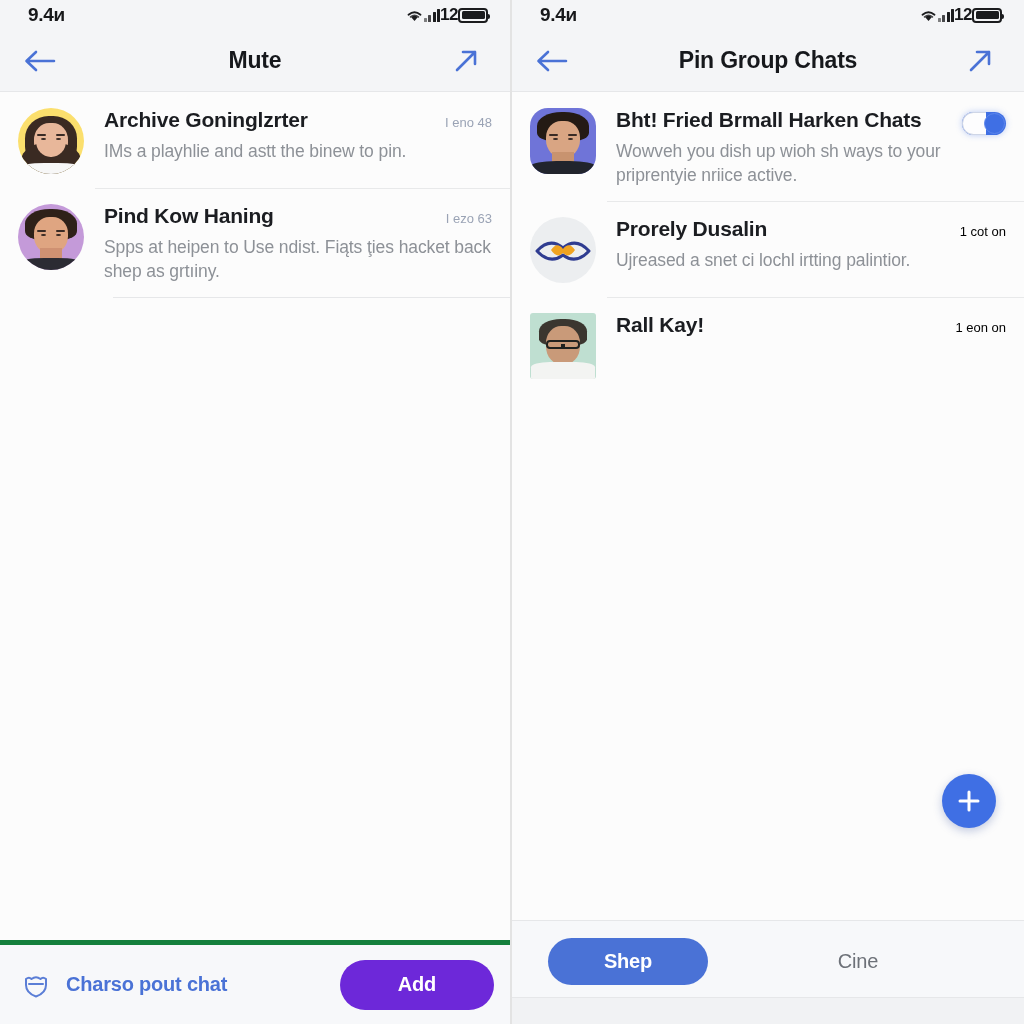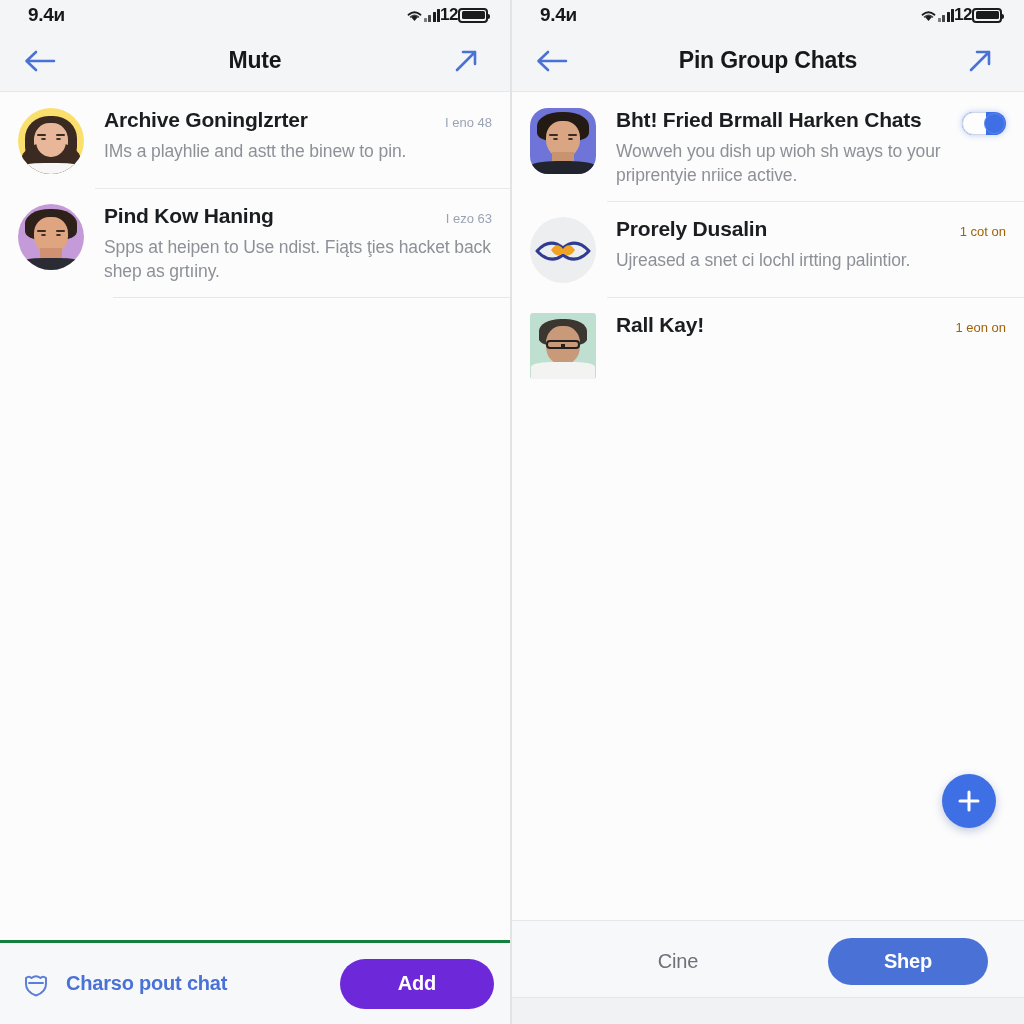--- a/index.html
+++ b/index.html
@@ -143,21 +143,21 @@
   .row-titleline { display: flex; align-items: baseline; gap: 2px; }
   .row-title {
     font-size: 21px; font-weight: bold; color: #1b1d21;
     letter-spacing: -0.2px; white-space: nowrap; overflow: hidden;
   }
   .row-meta {
     margin-left: auto; flex: 0 0 auto;
     font-size: 13px; color: #9aa3b5; white-space: nowrap;
     padding-left: 8px;
   }
-  .row-meta.grey { color: #a16207; }
+  .row-meta.grey { color: #000000; }
   .row-sub {
     margin-top: 7px;
     font-size: 17.5px; line-height: 1.38; color: #8d9197;
     letter-spacing: -0.1px;
   }
 
   
   .toggle {
     flex: 0 0 auto; margin-left: 10px; margin-top: 6px;
     width: 44px; height: 23px; border-radius: 12px;
@@ -181,21 +181,21 @@
     width: 54px; height: 54px; border-radius: 50%;
     background: #3f6fe4; cursor: pointer;
     display:flex; align-items:center; justify-content:center;
     box-shadow: 0 3px 10px rgba(40,70,150,.28);
   }
   .fab svg { display:block; }
 
   
   .bottombar-left {
     flex: 0 0 auto; height: 84px;
-    border-top: 3px solid #15803d;
+    border-top: 5px solid #15803d;
     background: #f7f8fa;
     display: flex; align-items: center;
     padding: 0 16px 0 14px;
   }
   .bl-icon { width: 44px; height:44px; display:flex; align-items:center; justify-content:center; cursor:pointer;}
   .bl-label {
     margin-left: 8px; font-size: 20px; font-weight: bold;
     color: #4a72d6; letter-spacing: -0.2px; cursor: pointer;
   }
   .btn-add {
@@ -433,18 +433,18 @@
       </div>
 
       <div class="fab">
         <svg width="28" height="28" viewBox="0 0 28 28">
           <path d="M14 5 V23 M5 14 H23" stroke="#ffffff" stroke-width="3" stroke-linecap="round"></path>
         </svg>
       </div>
     </div>
 
     <div class="bottombar-right">
+      <div class="seg active">Shep</div>
       <div class="seg">Cine</div>
-      <div class="seg active">Shep</div>
     </div>
   </div>
 
 </div>
 
 </body></html>

